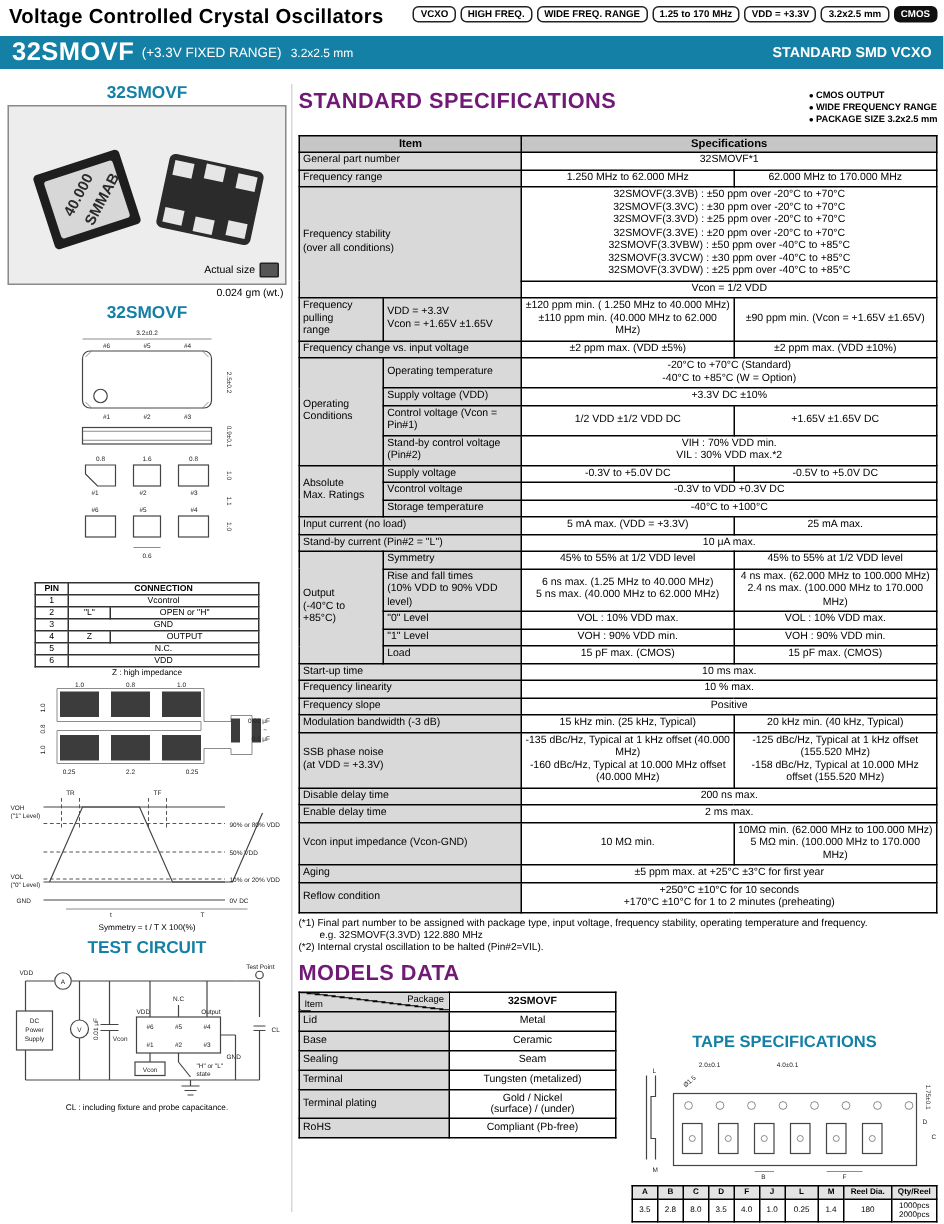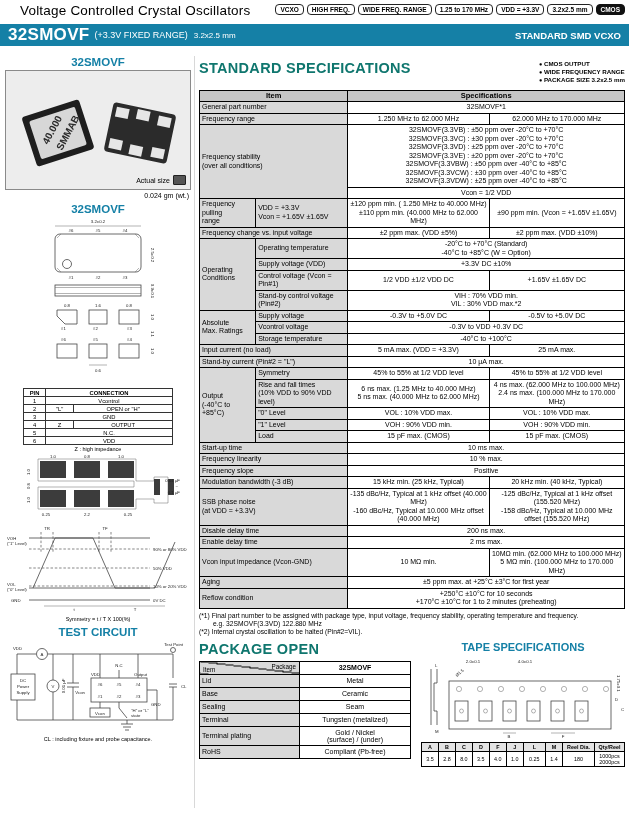--- a/index.html
+++ b/index.html
@@ -1,21 +1,21 @@
 <!DOCTYPE html>
 <html><head>
 <meta charset="utf-8">
 <style>
   * { box-sizing: border-box; margin: 0; padding: 0; }
   body { background:#fff; font-family:"Liberation Sans", sans-serif; color:#000; }
   .page { position:relative; width:629px; height:816px; background:#fff; overflow:hidden; }
 
   
   .topbar { position:absolute; top:0; left:0; width:629px; height:23px; background:#fff; }
-  .doc-title { position:absolute; left:20px; top:3px; font-size:13.5px; font-weight:normal; letter-spacing:0.2px; }
+  .doc-title { position:absolute; left:6px; top:3px; font-size:13.5px; font-weight:bold; letter-spacing:0.2px; }
   .badges { position:absolute; right:4px; top:4px; display:flex; gap:3px; align-items:center; }
   .badge { border:1.5px solid #222; border-radius:4px; padding:1px 4px; font-size:6.5px; font-weight:bold; white-space:nowrap; background:#fff; }
   .badge.solid { background:#111; color:#fff; border-color:#111; }
 
   
   .banner { position:absolute; top:24px; left:0; width:629px; height:22px; background:#1580a6; color:#fff; display:flex; align-items:center; }
   .banner-model { font-size:17px; font-weight:bold; margin-left:8px; letter-spacing:0.3px; }
   .banner-variant { font-size:9px; margin-left:5px; }
   .banner-size { font-size:8px; margin-left:6px; }
   .banner-right { margin-left:auto; margin-right:8px; font-size:9.5px; font-weight:bold; }
@@ -39,40 +39,40 @@
 
   .pin-table { border-collapse:collapse; width:150px; margin:3px auto 0; }
   .pin-table td, .pin-table th { border:0.8px solid #333; font-size:5.8px; text-align:center; padding:0.5px 1px; height:7px; }
   .pin-note { text-align:center; font-size:5.5px; margin-top:1px; }
 
   .caption { text-align:center; font-size:5.5px; margin-top:2px; }
 
   
   .right-col { position:absolute; left:199px; top:60px; width:426px; }
   .spec-head { display:flex; justify-content:space-between; align-items:flex-start; }
-  .h-main { color:#0f766e; font-size:14.5px; font-weight:bold; letter-spacing:0.3px; }
+  .h-main { color:#701a75; font-size:14.5px; font-weight:bold; letter-spacing:0.3px; }
   .features { list-style:none; font-size:6.2px; font-weight:bold; line-height:7.2px; }
   .features li::before { content:"\25CF\00a0"; font-size:5.5px; }
 
   table.spec { border-collapse:collapse; width:100%; margin-top:5px; }
   .spec th, .spec td { border:0.9px solid #000; font-size:7px; line-height:8.5px; padding:1px 2px; text-align:center; vertical-align:middle; height:11px; }
   .spec th { background:#c6c6c6; font-size:7.5px; }
   .spec .g { background:#d9d9d9; text-align:left; }
   .pre { white-space:pre-line; }
   .stab { text-align:right; padding-right:28px; }
   .tiny { font-size:5.8px; line-height:7px; }
   .small { font-size:5.2px; line-height:6.5px; }
 
   .footnotes { font-size:6.7px; line-height:8px; margin-top:3px; }
   .footnotes .indent { padding-left:14px; }
 
   .bottom-row { display:flex; margin-top:5px; }
   .pkg-sect { width:212px; }
   .tape-sect { width:204px; margin-left:auto; }
-  .h-tape { color:#1580a6; font-size:11px; font-weight:bold; text-align:center; margin-bottom:2px; }
+  .h-tape { color:#1580a6; font-size:11px; font-weight:bold; text-align:center; margin-bottom:2px;margin-top:48px; }
   table.pkg { border-collapse:collapse; width:100%; margin-top:4px; border:1.5px solid #000; }
   .pkg td { border:0.9px solid #000; font-size:7px; padding:2px 2px; height:13px; }
   .pkg .pi { background:#d9d9d9; text-align:left; width:100px; }
   .pkg .pv { text-align:center; }
   .pkg-corner { position:relative; background:#d9d9d9; height:17px;
     background-image:linear-gradient(to top right, #d9d9d9 calc(50% - 0.5px), #000 calc(50% - 0.5px), #000 calc(50% + 0.5px), #d9d9d9 calc(50% + 0.5px)); }
   .pkg-corner .c-pkg { position:absolute; top:1px; right:3px; font-size:6.3px; }
   .pkg-corner .c-item { position:absolute; bottom:1px; left:3px; font-size:6.3px; }
   .pkg-model { font-weight:bold; text-align:center; font-size:7.5px; }
 
@@ -518,21 +518,21 @@
       </table>
 
     <div class="footnotes">
       <div>(*1) Final part number to be assigned with package type, input voltage, frequency stability, operating temperature and frequency.</div>
       <div class="indent">e.g. 32SMOVF(3.3VD) 122.880 MHz</div>
       <div>(*2) Internal crystal oscillation to be halted (Pin#2=VIL).</div>
     </div>
 
     <div class="bottom-row">
       <div class="pkg-sect">
-        <div class="h-main">PACKAGE OPEN</div>
+        <div class="h-main">MODELS DATA</div>
         <table class="pkg">
           <tbody>
               <tr>
             <td class="pkg-corner">
               <span class="c-pkg">Package</span>
               <span class="c-item">Item</span>
             </td>
             <td class="pkg-model">32SMOVF</td>
           </tr>
           <tr>

